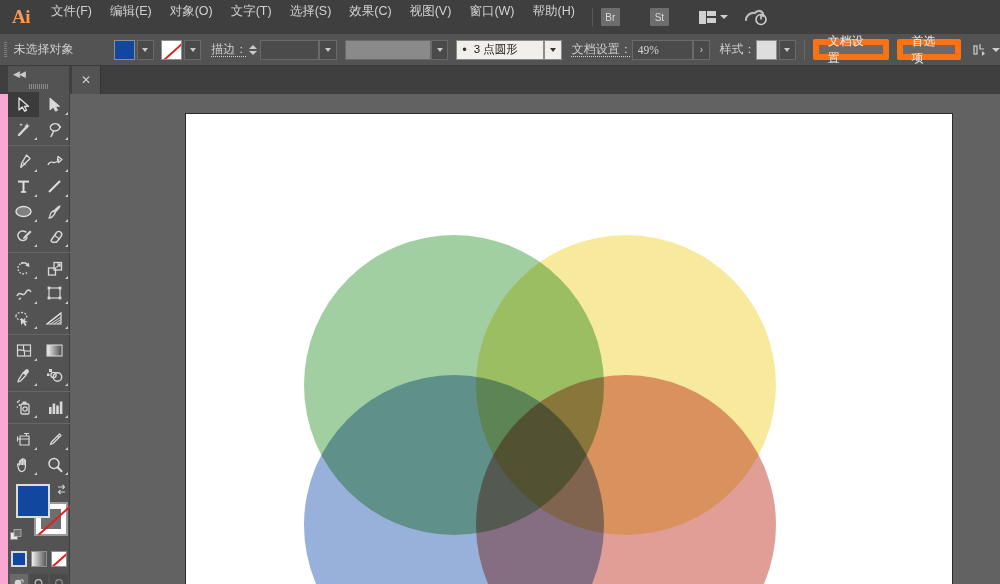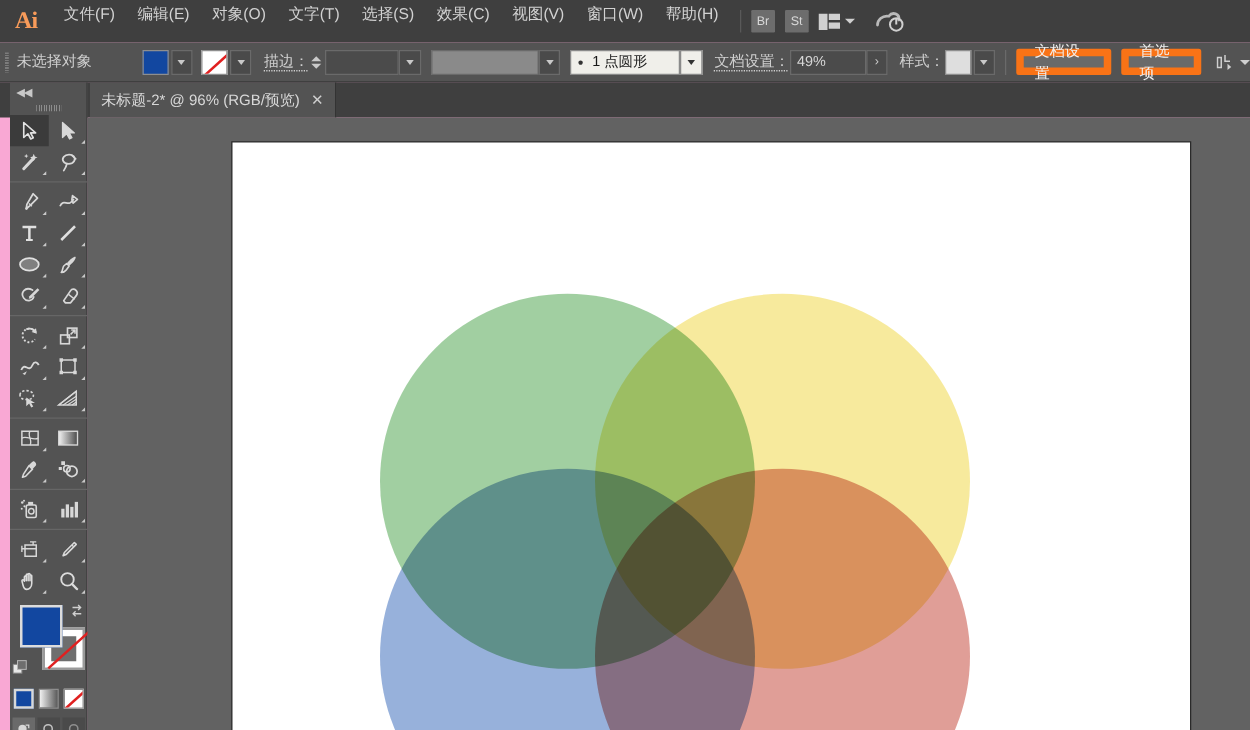--- a/index.html
+++ b/index.html
@@ -22,21 +22,21 @@
     letter-spacing:-0.5px;
   }
   .menu-item{
     padding:0 9px;height:46px;line-height:34px;
     color:#d2d2d2;font-size:12.5px;white-space:nowrap;cursor:default;
   }
   .mb-sep{width:1px;height:18px;background:#595959;margin:0 8px;}
   .app-badge{
     width:19px;height:18px;background:#6d6d6d;color:#d8d8d8;
     font-size:10px;display:flex;align-items:center;justify-content:center;
-    margin-right:8px;border-radius:1px;font-family:"Liberation Sans",sans-serif;
+    margin-right:30px;border-radius:1px;font-family:"Liberation Sans",sans-serif;
   }
   .ws-icon{display:flex;align-items:center;gap:4px;margin-right:6px;}
   .ws-sq{display:flex;gap:1.5px;}
   .ws-sq i{display:block;background:#d0d0d0;}
   .chev{
     width:0;height:0;border-left:4px solid transparent;border-right:4px solid transparent;
     border-top:4.5px solid #cfcfcf;
   }
   .cc-icon{margin-left:10px;width:24px;height:20px;position:relative;}
 
@@ -222,28 +222,28 @@
         <span class="caret"></span>
       </div>
 
     <div class="field grayfill" style="width:90px;margin-left:8px;"></div>
     <div class="mini-drop">
         <span class="caret"></span>
       </div>
 
     <div class="field light" style="width:92px;margin-left:8px;gap:7px;">
       <span style="font-size:13px;line-height:1;color:#333;">•</span>
-      <span>1 点圆形</span>
+      <span>3 点圆形</span>
     </div>
     <div class="mini-drop" style="background:#f0efea;border-color:#8a8a8a;">
       <span class="caret" style="border-top-color:#333;"></span>
     </div>
 
     <div class="cb-label ul" style="margin-left:10px;">文档设置：</div>
-    <div class="field" style="width:64px;">49%</div>
+    <div class="field" style="width:64px;font-family:Liberation Serif, serif;">49%</div>
     <div class="arrowbtn">›</div>
 
     <div class="cb-label" style="margin-left:10px;">样式：</div>
     <div class="style-sw"></div>
     <div class="mini-drop" style="margin-left:2px;">
         <span class="caret"></span>
       </div>
 
     <div class="cb-sep"></div>
     <div class="btn">文档设置</div>
@@ -254,21 +254,20 @@
         <rect x="1" y="4" width="3" height="8" fill="none" stroke="#cfcfcf" stroke-width="1.2"></rect>
         <path d="M7 2 L7 7 L11 7" fill="none" stroke="#cfcfcf" stroke-width="1.2"></path>
         <path d="M9 9 L12 11.5 L9 14 Z" fill="#cfcfcf"></path>
       </svg>
       <span class="chev"></span>
     </div>
   </div>
 
   <div class="tabbar">
     <div class="doc-tab">
-      <span class="tt">未标题-2* @ 96% (RGB/预览)</span>
       <span class="cl">✕</span>
     </div>
   </div>
 
   <div class="toolpanel">
     <div class="tp-head">
       <span class="dbl">◀◀</span>
     </div>
     <div class="tp-grip">
         <i></i>

